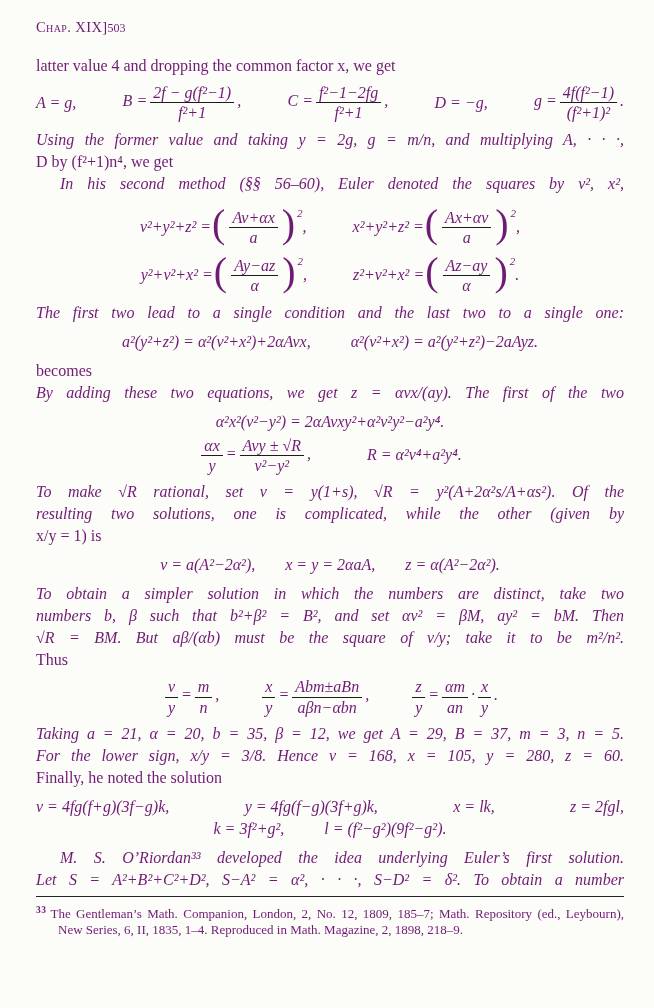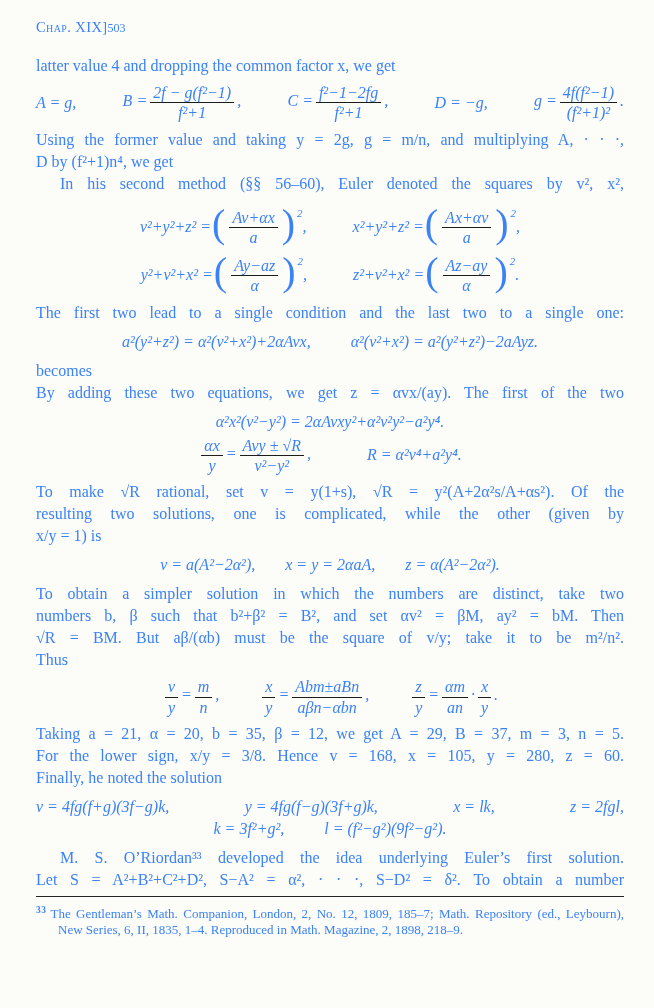--- a/index.html
+++ b/index.html
@@ -3,35 +3,35 @@
 <meta charset="utf-8">
 <style>
   html,body { margin:0; padding:0; background:#d8d5cf; }
   .page {
     position:relative;
     width:654px; height:1008px;
     margin:0 auto;
     box-sizing:border-box;
     padding:14px 30px 8px 36px;
     background:#fcfcf9;
-    color:#3b82f6;
+    color:#701a75;
     font-family:"Liberation Serif","DejaVu Serif",serif;
     font-size:16px;
     line-height:22px;
     overflow:hidden;
   }
   
   .pagehead { display:flex; align-items:baseline; font-variant:small-caps; margin:2px 0 16px 0; }
   .chap  { font-size:14.5px; letter-spacing:.4px; white-space:nowrap; }
   .ptitle{ flex:1; text-align:center; font-size:15px; letter-spacing:1.1px; }
   .pnum  { font-size:12px; font-variant:normal; }
 
   
   .tl { text-align:justify; }
-  .tl.just { text-align-last:justify; }
+  .tl.just { text-align-last:justify;font-style:italic; }
   .tl.ind  { text-indent:24px; }
 
   
   .eq { font-style:italic; margin:7px 0; white-space:nowrap; }
   .eq-spread { display:flex; justify-content:space-between; align-items:center; }
   .eq-center { display:flex; justify-content:center; align-items:center; }
   .eqrow { display:flex; justify-content:center; align-items:center; column-gap:46px; margin:3px 0; }
   .gap30 { column-gap:30px; }
   .gap40 { column-gap:40px; }
   .eqi { white-space:nowrap; }

